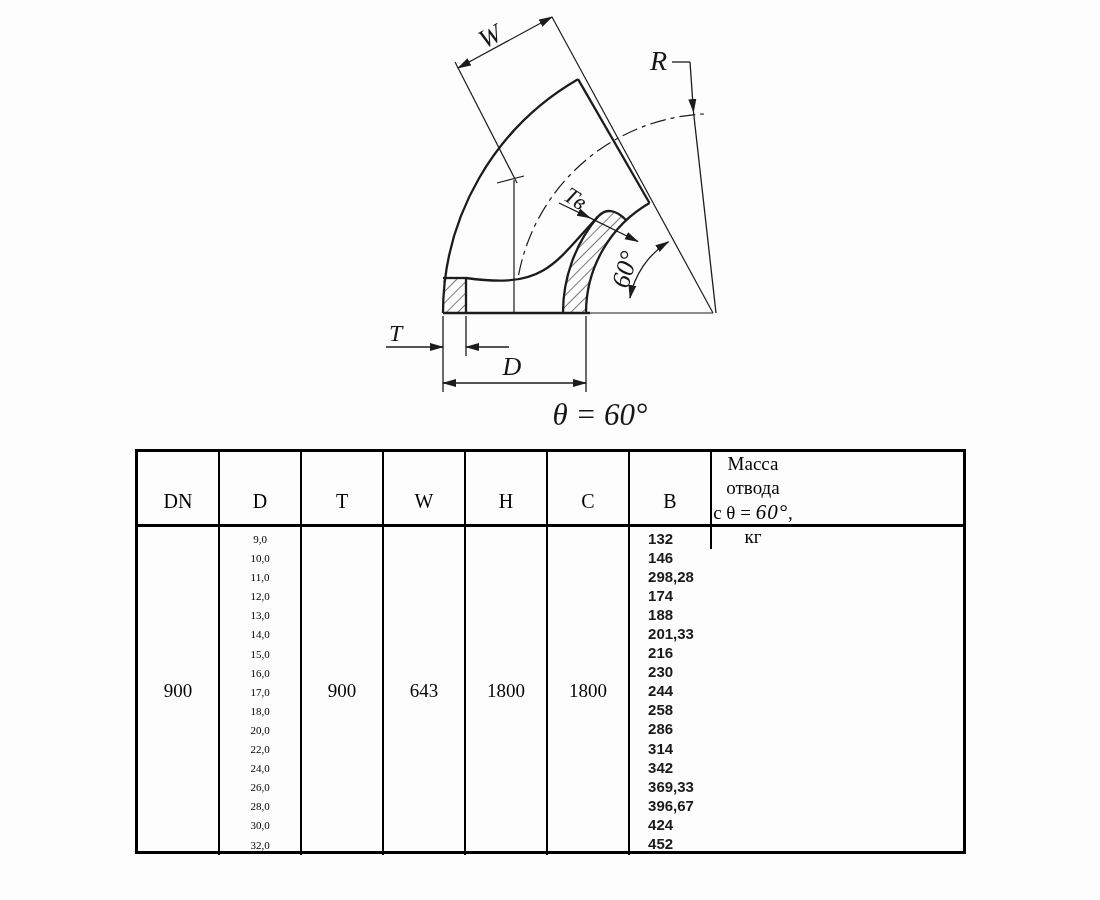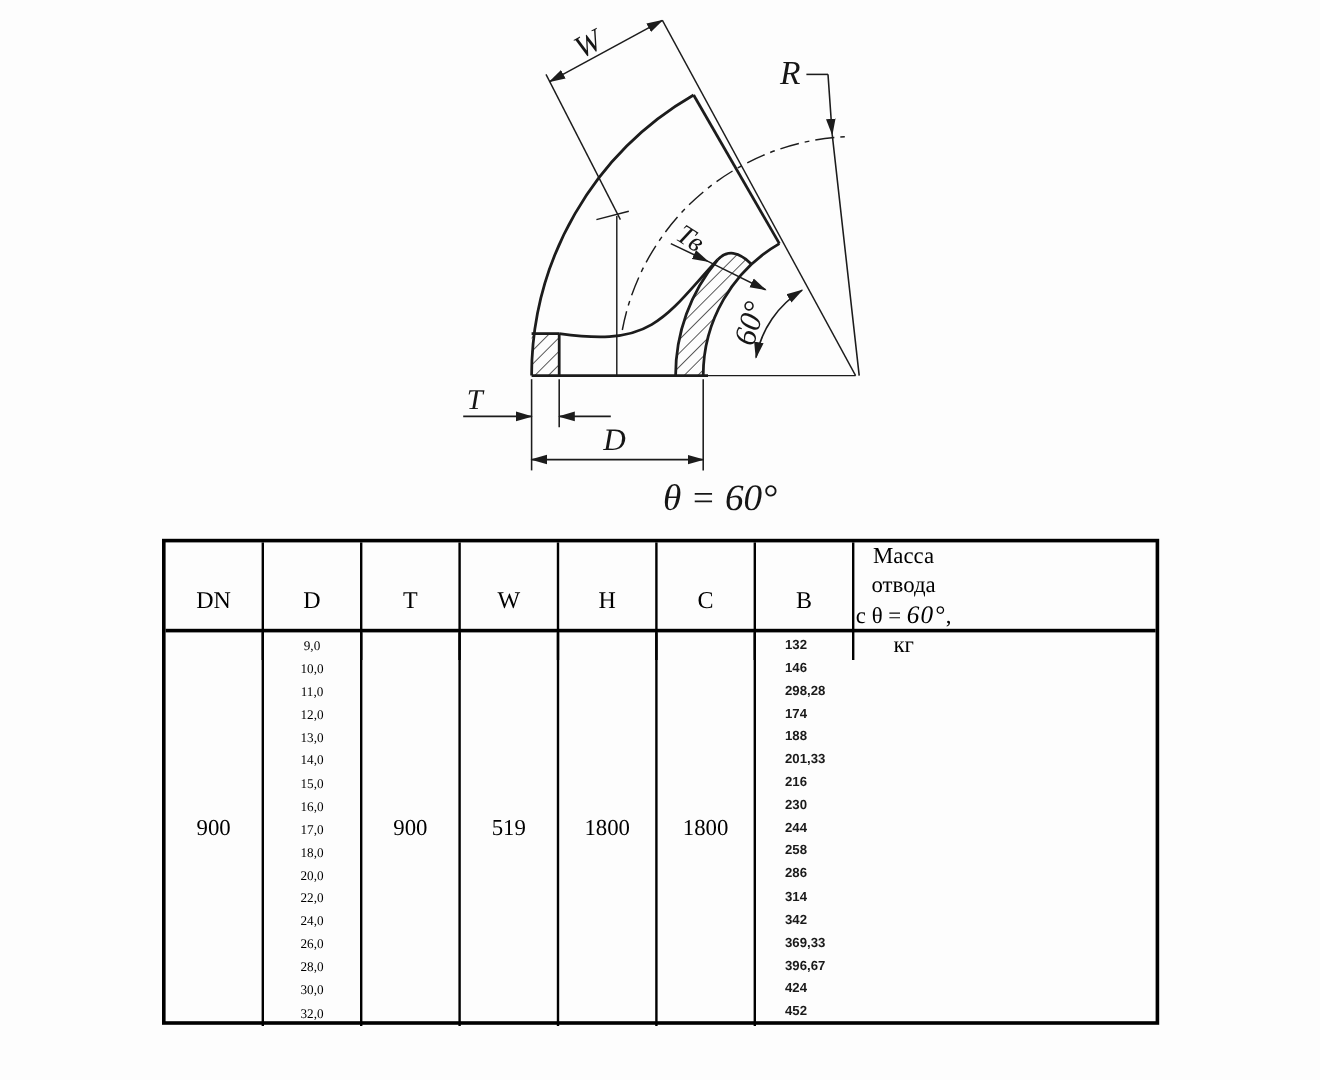--- a/index.html
+++ b/index.html
@@ -36,21 +36,21 @@
   .th:last-child,.td:last-child{border-right:none;}
   .th{flex-direction:column;line-height:24px;text-align:center;}
   .mass-th{font-size:19px;justify-content:space-between;}
   .it-num{font-style:italic;font-size:21px;letter-spacing:1px;}
   .td{font-size:19px;}
   .t-col{flex-direction:column;justify-content:flex-start;padding-top:3px;
          font-size:11px;line-height:19.1px;}
   .mass-col{align-items:center;}
   .mass-block{
     font-family:"Liberation Sans", sans-serif;
-    font-weight:bold;font-size:11px;line-height:19.1px;
+    font-weight:bold;font-size:15px;line-height:19.1px;
     text-align:left;color:#1a1a1a;
   }
 </style>
 </head>
 <body>
 
 <div class="stage">
 
   
   <svg width="1100" height="465" viewBox="0 0 1100 465">
@@ -157,21 +157,21 @@
           <div>18,0</div>
           <div>20,0</div>
           <div>22,0</div>
           <div>24,0</div>
           <div>26,0</div>
           <div>28,0</div>
           <div>30,0</div>
           <div>32,0</div>
         </div>
       <div class="td">900</div>
-      <div class="td">519</div>
+      <div class="td">643</div>
       <div class="td">1800</div>
       <div class="td">1800</div>
       <div class="td mass-col">
         <div class="mass-block">
             <div>132</div>
             <div>146</div>
             <div>298,28</div>
             <div>174</div>
             <div>188</div>
             <div>201,33</div>

